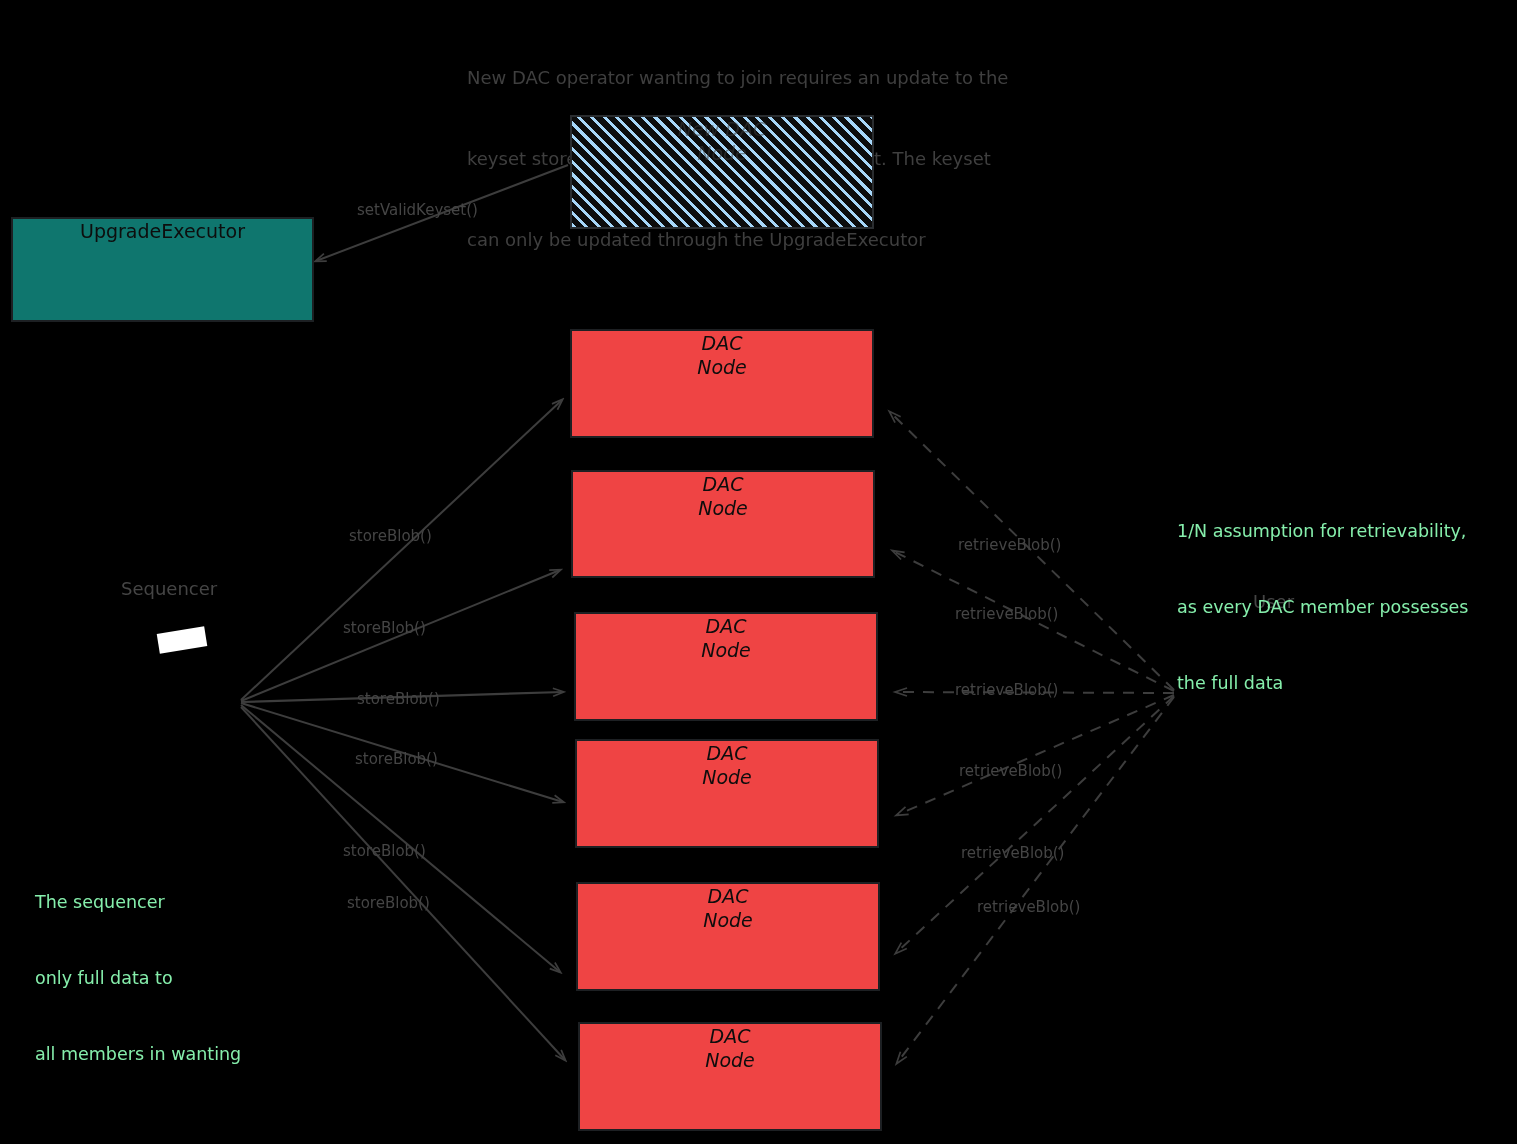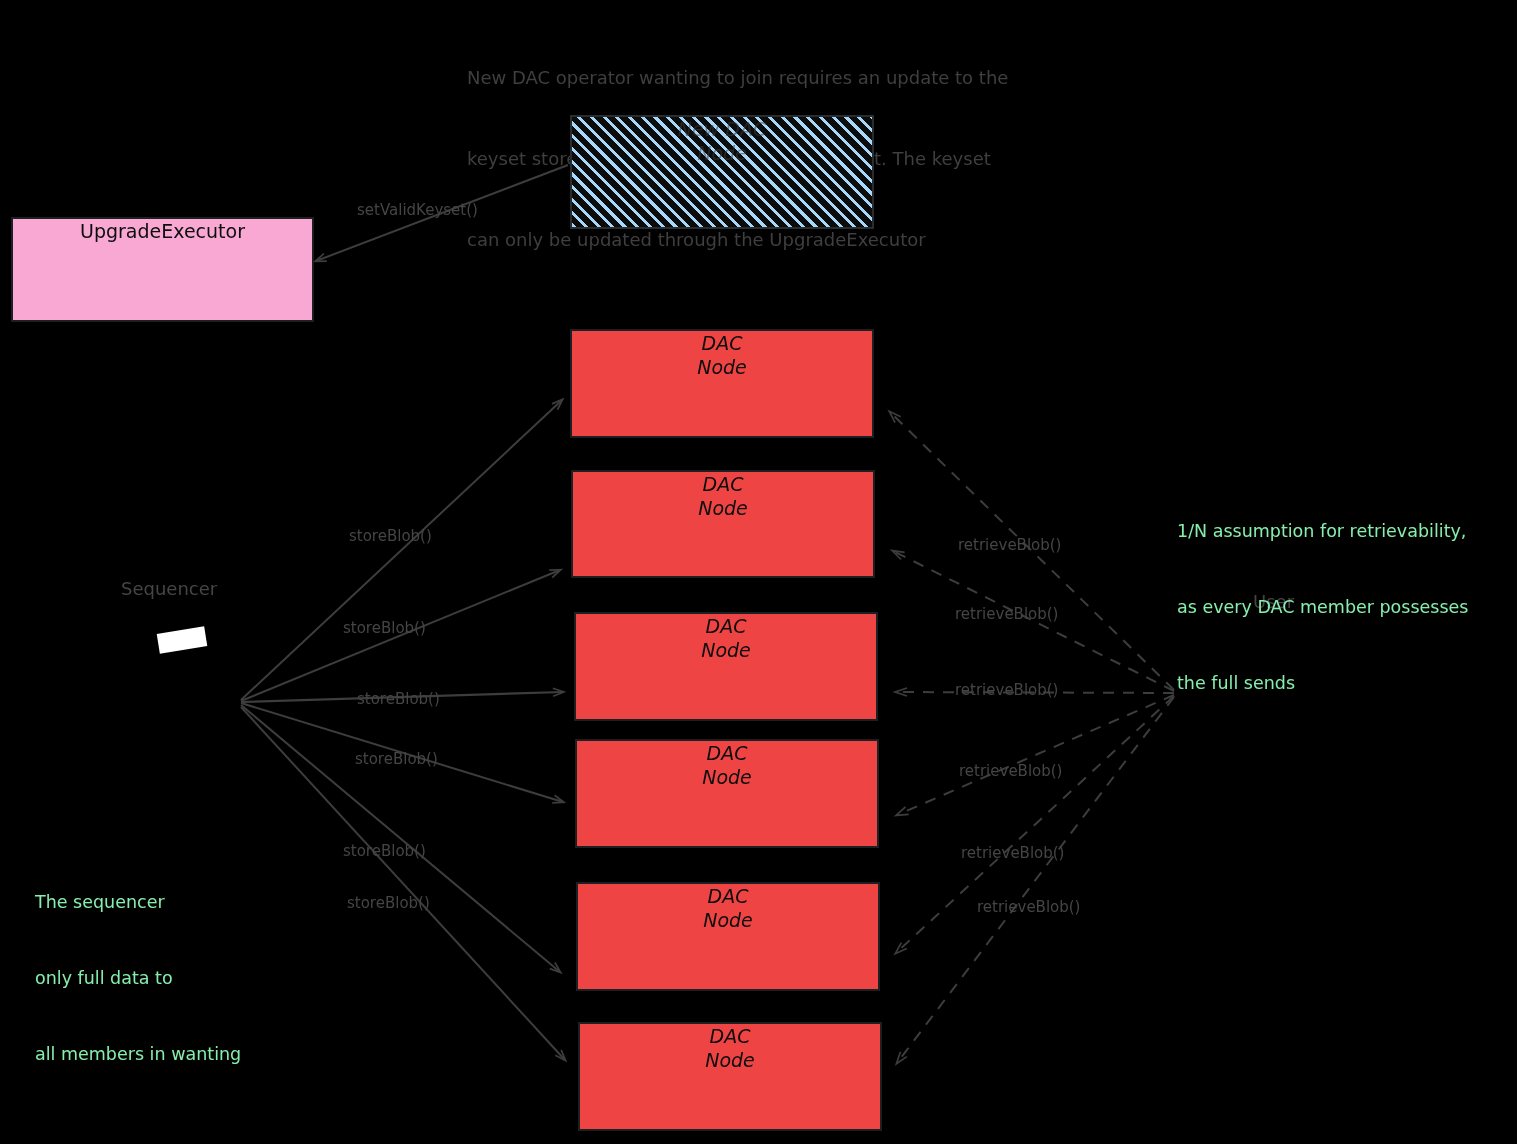--- a/index.html
+++ b/index.html
@@ -41,21 +41,21 @@
     color: #0d0d0d;
     font-size: 19px;
     font-family: "DejaVu Sans", sans-serif;
     font-style: italic;
     text-align: center;
   }
   .dac-node {
     background: #ef4444;
   }
   .upgrade-executor {
-    background: #f9a8d4;
+    background: #0f766e;
     font-style: normal;
     font-size: 19px;
   }
   .hatched-node {
     background-color: #000000;
     background-image: repeating-linear-gradient(
         45deg,
         #a7d7f9 0px,
         #a7d7f9 3px,
         #0c0c0c 3px,
@@ -204,16 +204,16 @@
 
   <div class="label note" style="left:35px; top:839px;">
     <div>The sequencer</div>
     <div>only full data to</div>
     <div>all members in wanting</div>
   </div>
 
   <div class="label note" style="left:1177px; top:468px;">
     <div>1/N assumption for retrievability,</div>
     <div>as every DAC member possesses</div>
-    <div>the full sends</div>
+    <div>the full data</div>
   </div>
 
 </div>
 
 </body></html>

